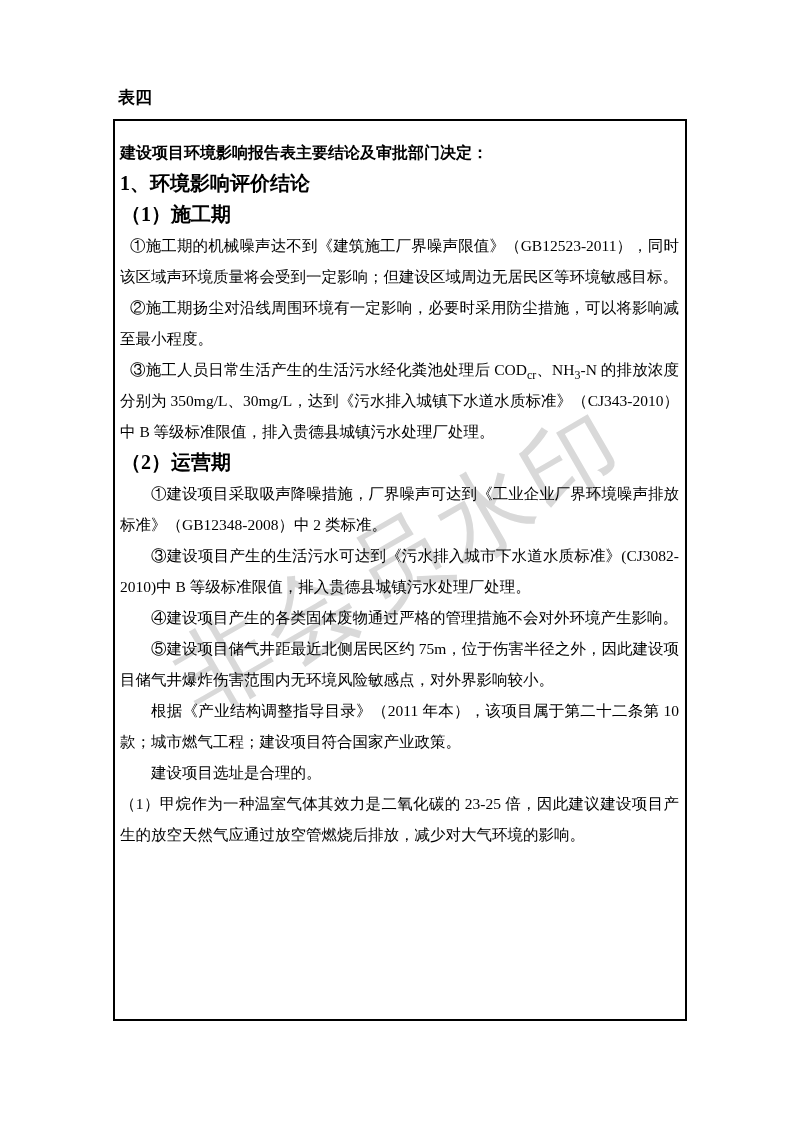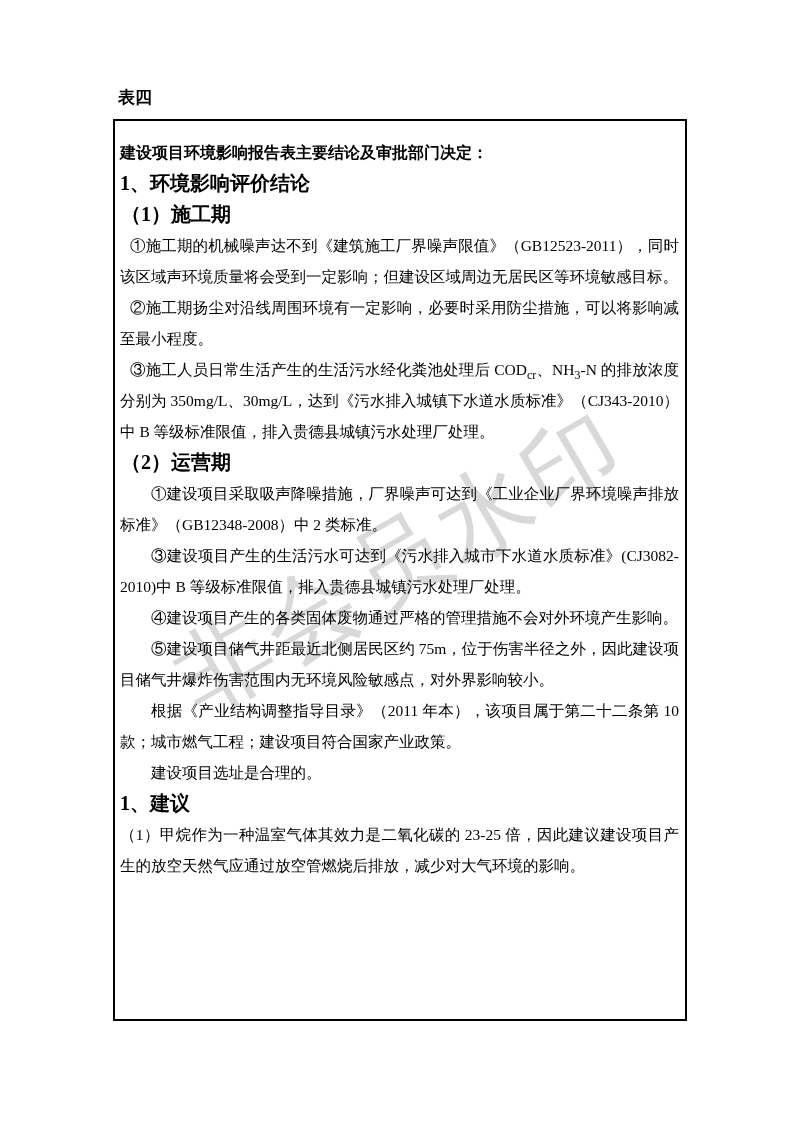--- a/index.html
+++ b/index.html
@@ -78,16 +78,15 @@
       <p class="para indent-1"><span>①施工期的机械噪声达不到《建筑施工厂界噪声限值》（GB12523-2011），同时该区域声环境质量将会受到一定影响；但建设区域周边无居民区等环境敏感目标。</span></p>
       <p class="para indent-1"><span>②施工期扬尘对沿线周围环境有一定影响，必要时采用防尘措施，可以将影响减至最小程度。</span></p>
       <p class="para indent-1"><span>③施工人员日常生活产生的生活污水经化粪池处理后 COD</span><sub>cr</sub><span>、NH</span><sub>3</sub><span>-N 的排放浓度分别为 350mg/L、30mg/L，达到《污水排入城镇下水道水质标准》（CJ343-2010）中 B 等级标准限值，排入贵德县城镇污水处理厂处理。</span></p>
       <div class="subheading"><span>（2）运营期</span></div>
       <p class="para indent-2"><span>①建设项目采取吸声降噪措施，厂界噪声可达到《工业企业厂界环境噪声排放标准》（GB12348-2008）中 2 类标准。</span></p>
       <p class="para indent-2"><span>③建设项目产生的生活污水可达到《污水排入城市下水道水质标准》(CJ3082-2010)中 B 等级标准限值，排入贵德县城镇污水处理厂处理。</span></p>
       <p class="para indent-2"><span>④建设项目产生的各类固体废物通过严格的管理措施不会对外环境产生影响。</span></p>
       <p class="para indent-2"><span>⑤建设项目储气井距最近北侧居民区约 75m，位于伤害半径之外，因此建设项目储气井爆炸伤害范围内无环境风险敏感点，对外界影响较小。</span></p>
       <p class="para indent-2"><span>根据《产业结构调整指导目录》（2011 年本），该项目属于第二十二条第 10 款；城市燃气工程；建设项目符合国家产业政策。</span></p>
       <p class="para indent-2"><span>建设项目选址是合理的。</span></p>
-      <div class="heading"><span>1、建议</span></div>
       <p class="para indent-0"><span>（1）甲烷作为一种温室气体其效力是二氧化碳的 23-25 倍，因此建议建设项目产生的放空天然气应通过放空管燃烧后排放，减少对大气环境的影响。</span></p>
     </div>
 </div>
 
 </body></html>

